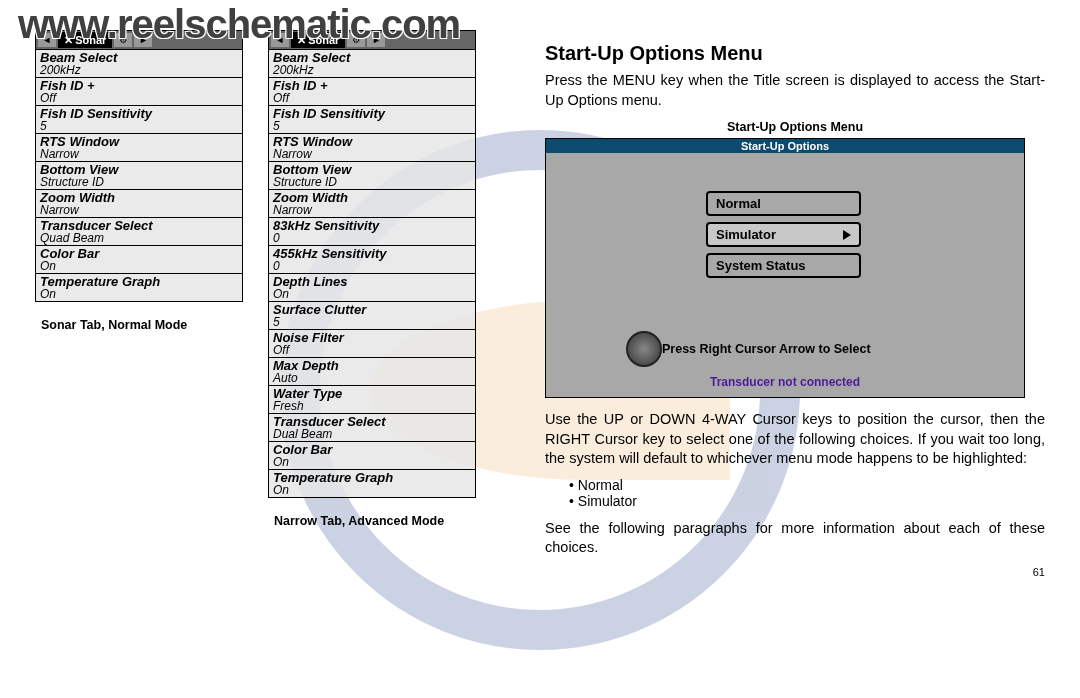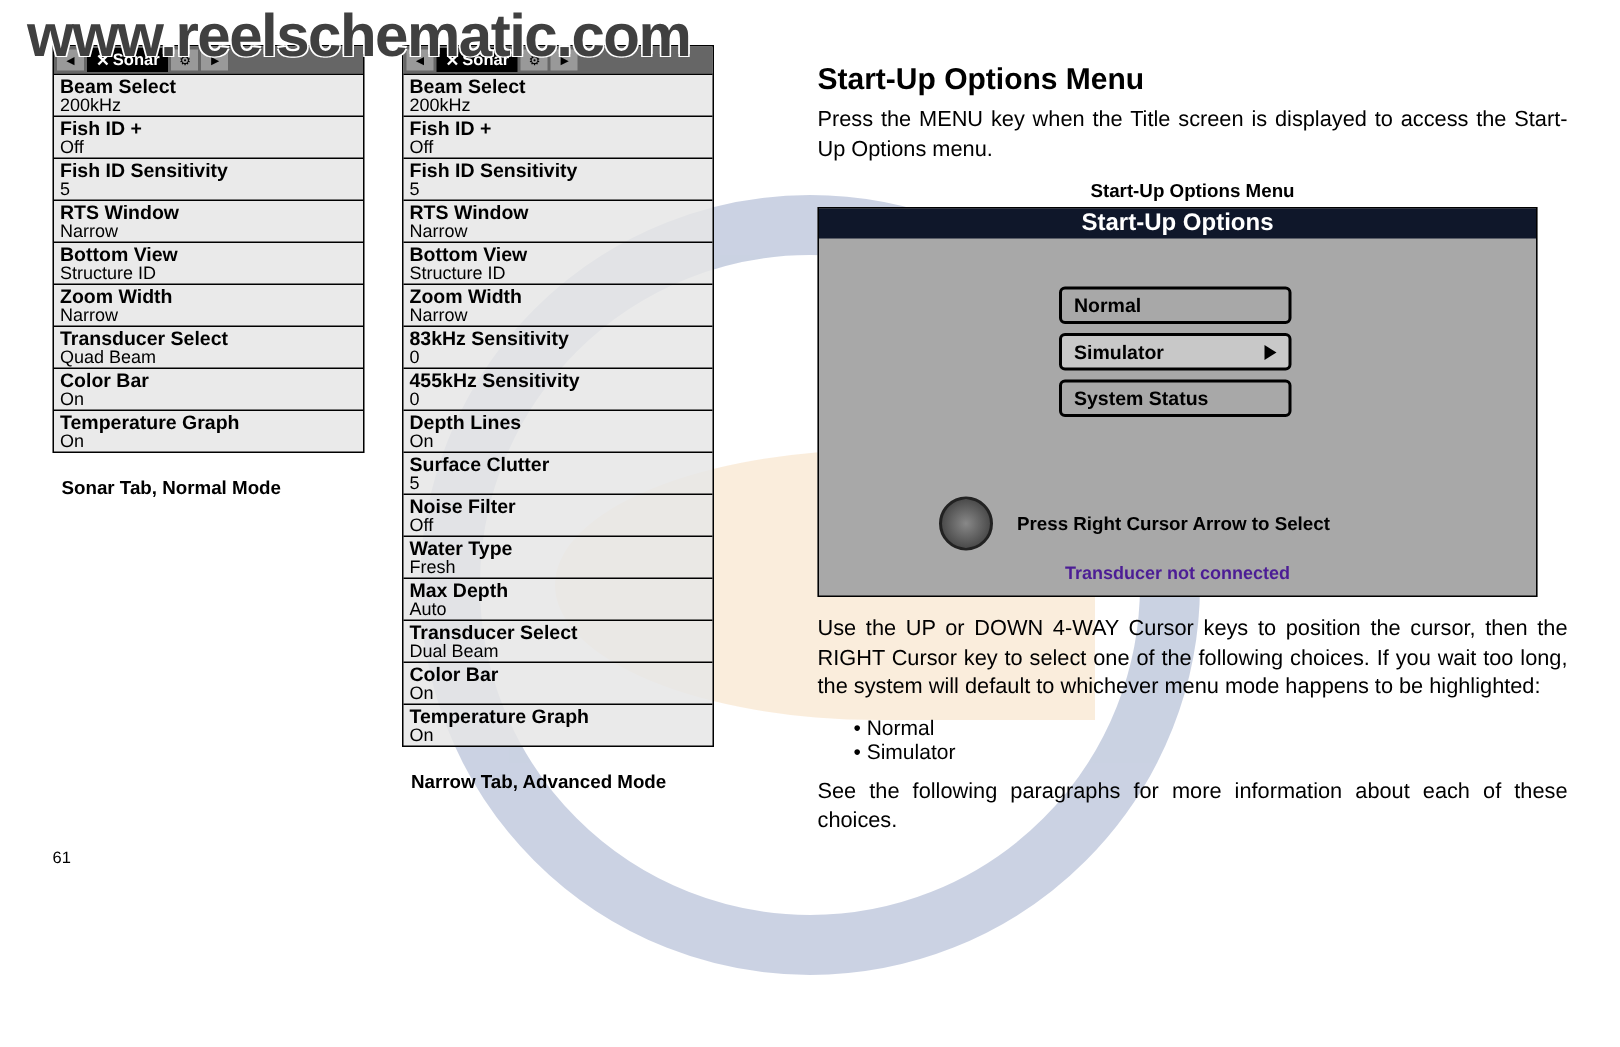--- a/index.html
+++ b/index.html
@@ -95,20 +95,21 @@
     height:16px;
     font-size:11px;
     font-weight:bold;
   }
   .menu-row {
     border-top: 1px solid #000;
     padding: 1px 4px 1px 4px;
     font-size: 13px;
     font-weight: bold;
     line-height: 1.0;
+    font-style: italic;
   }
   .menu-value {
     text-align: left;
     font-size: 12px;
     font-weight: normal;
     padding-right: 2px;
     line-height: 1.0;
   }
   .caption {
     font-size: 12.5px;
@@ -135,23 +136,23 @@
   .startup-shot {
     border: 1px solid #000;
     background: #a8a8a8;
     width: 480px;
     height: 260px;
     position: relative;
     margin: 4px 0 12px 0;
   }
   .startup-title {
     position:absolute; top:0; left:0; right:0;
-    background:#0f172a; color:#fff;
+    background:#0c4a6e; color:#fff;
     text-align:center;
-    font-size:16px; font-weight:bold;
+    font-size:11px; font-weight:bold;
     padding:1px 0;
   }
   .opt-list {
     position:absolute;
     top: 52px;
     left: 160px;
     width: 155px;
   }
   .opt {
     border:2px solid #000;
@@ -166,21 +167,20 @@
     align-items:center;
   }
   .opt.sel { background:#c8c8c8; }
   .cursor-area {
     position:absolute;
     bottom: 30px;
     left: 80px;
     right: 28px;
     display:flex;
     align-items:center;
-    gap:16px;
   }
   .dpad {
     width: 36px; height:36px;
     border-radius:50%;
     background: radial-gradient(#888,#333);
     border:2px solid #222;
   }
   .hint {
     font-size:12.5px; font-weight:bold;
     color:#000;
@@ -196,21 +196,21 @@
   }
   .bullets { margin: 8px 0 10px 24px; }
   .bullets div::before { content: "• "; }
   .bottom-para {
     position: relative;
     z-index:2;
     margin-top: 10px;
     width: 480px;
   }
   .pagenum {
-    text-align:left;
+    text-align:right;
     font-size:11px;
     margin-top:4px;
   }
   .play-tri {
     width:0;height:0;
     border-top:5px solid transparent;
     border-bottom:5px solid transparent;
     border-left:8px solid #000;
   }
 </style>
@@ -327,26 +327,26 @@
             </div>
             <div class="menu-row">
               <div>Surface Clutter</div>
               <div class="menu-value">5</div>
             </div>
             <div class="menu-row">
               <div>Noise Filter</div>
               <div class="menu-value">Off</div>
             </div>
             <div class="menu-row">
+              <div>Max Depth</div>
+              <div class="menu-value">Auto</div>
+            </div>
+            <div class="menu-row">
               <div>Water Type</div>
               <div class="menu-value">Fresh</div>
-            </div>
-            <div class="menu-row">
-              <div>Max Depth</div>
-              <div class="menu-value">Auto</div>
             </div>
             <div class="menu-row">
               <div>Transducer Select</div>
               <div class="menu-value">Dual Beam</div>
             </div>
             <div class="menu-row">
               <div>Color Bar</div>
               <div class="menu-value">On</div>
             </div>
             <div class="menu-row">

